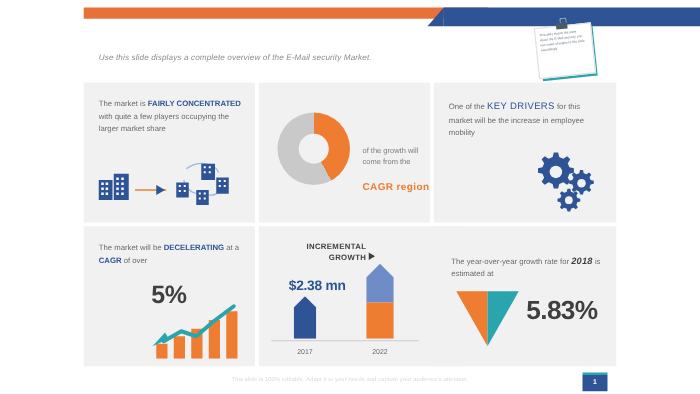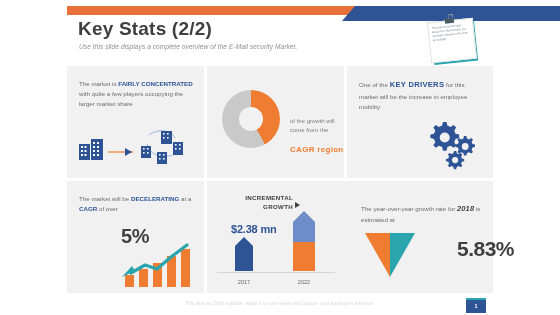--- a/index.html
+++ b/index.html
@@ -81,21 +81,21 @@
   #card-incremental{left:207px;top:181px;width:165px;height:112px;}
   #card-yoy{left:347px;top:181px;width:146px;height:112px;}
 
   .ctext{
     position:absolute;left:12px;top:13px;width:116px;
     font-size:6.2px;line-height:1.65;color:#6b6b6b;
   }
   #card-drivers .ctext{width:122px;}
   #card-yoy .ctext{width:122px;left:14px;top:22px;}
   .ctext b{color:#2e5496;font-weight:bold;}
-  .ctext .big{font-size:7.6px;color:#2e5496;font-weight:bold;letter-spacing:.3px;}
+  .ctext .big{font-size:7.6px;color:#2e5496;font-weight:normal;letter-spacing:.3px;}
   .ctext .bigdark{font-size:7.4px;color:#3f3f3f;font-weight:bold;letter-spacing:.2px;font-style:italic;}
 
   
   .net{position:absolute;left:10px;top:56px;width:118px;height:48px;}
 
   
   .donut{
     position:absolute;left:15px;top:24px;width:58px;height:58px;border-radius:50%;
     background:conic-gradient(#ef7d31 0deg 151deg,#c9c9c9 151deg 360deg);
   }
@@ -156,21 +156,21 @@
   .tri-left{
     position:absolute;left:0;bottom:0;width:0;height:0;
     border-right:25px solid #ef7d31;border-bottom:44px solid transparent;
   }
   .tri-right{
     position:absolute;left:25px;bottom:0;width:0;height:0;
     border-left:25px solid #2aa5ae;border-bottom:44px solid transparent;
   }
   .pct583{
     position:absolute;left:74px;top:56px;
-    font-size:21px;font-weight:bold;color:#3f3f3f;letter-spacing:-.5px;margin-left:36px;
+    font-size:21px;font-weight:bold;color:#3f3f3f;letter-spacing:-.5px;
   }
 
   
   .footer{
     position:absolute;left:0;right:0;top:301px;text-align:center;
     font-size:4.6px;color:#d8d8d8;letter-spacing:.1px;
   }
   .pagetab{
     position:absolute;left:466px;top:300px;width:20px;height:13px;background:#2e5496;
   }
@@ -183,21 +183,20 @@
   }
 </style>
 </head>
 <body>
 
 <div class="slide">
 
   <div class="bar-orange"></div>
   <div class="bar-blue"></div>
 
-  <div class="title">Key Stats (2/2)</div>
   <div class="subtitle">Use this slide displays a complete overview  of the E-Mail security Market.</div>
 
   <div class="note">
     <div class="note-shadow"></div>
     <div class="note-paper"></div>
     <div class="note-text">This slide shows the stats about the E-Mail security, you can make changes to this slide accordingly.</div>
     <div class="note-clip">
       <i class="wire"></i>
         <i class="body"></i>
     </div>

